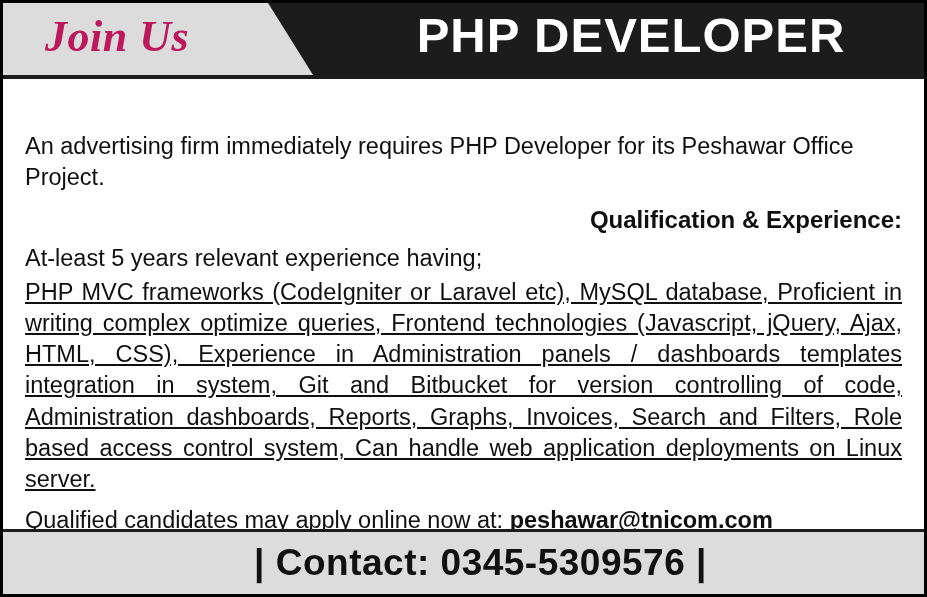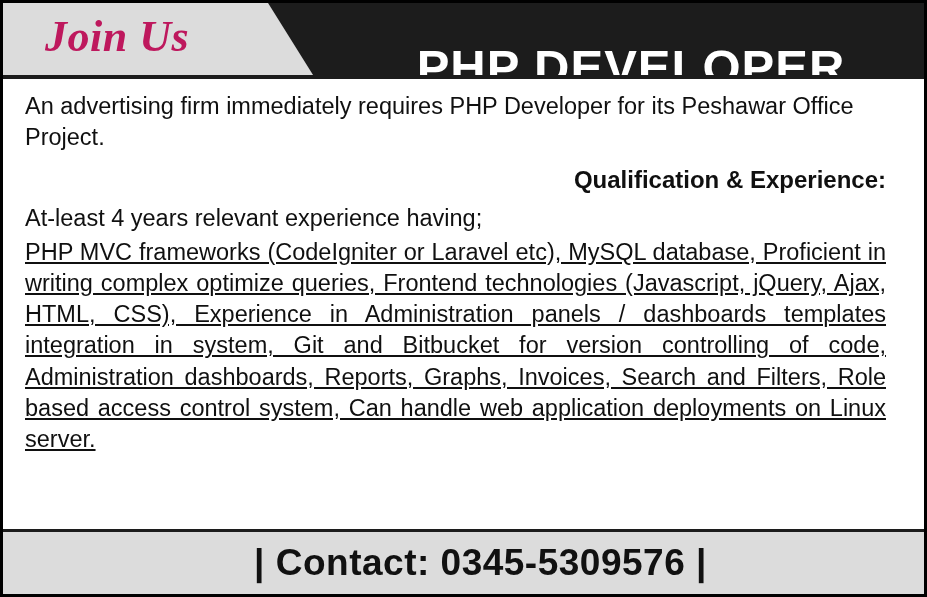--- a/index.html
+++ b/index.html
@@ -59,32 +59,32 @@
     position: absolute;
     left: 355px;
     top: 4px;
     right: 20px;
     text-align: center;
     font-family: "Liberation Sans", sans-serif;
     font-size: 49px;
     font-weight: bold;
     color: #ffffff;
     letter-spacing: 1px;
-    margin-top: 32px;
   }
   .header-rule {
     height: 4px;
     background: #1c1c1c;
   }
   
   .body {
-    padding: 8px 38px 0 22px;
+    padding: 8px 22px 0 22px;
     font-size: 23.5px;
     line-height: 1.33;
     color: #101010;
+    margin-top: 40px;
   }
   .intro {
     margin: 4px 0 10px 0;
     text-align: left;
   }
   .section-heading {
     text-align: right;
     font-weight: bold;
     font-size: 24px;
     margin: 0 0 8px 0;
@@ -136,21 +136,22 @@
     <div class="header-light"></div>
     <div class="header-dark"></div>
     <div class="join-us">Join Us</div>
     <div class="job-title">PHP DEVELOPER</div>
   </div>
   <div class="header-rule"></div>
 
   <div class="body">
     <p class="intro">An advertising firm immediately requires PHP Developer for its Peshawar Office Project.</p>
     <p class="section-heading">Qualification &amp; Experience:</p>
-    <p class="req-line">At-least 4 years relevant experience having;</p>
+    <p class="req-line">At-least 5 years relevant experience having;</p>
     <p class="req-justified">PHP MVC frameworks (CodeIgniter or Laravel etc), MySQL database, Proficient in writing complex optimize queries, Frontend technologies (Javascript, jQuery, Ajax, HTML, CSS), Experience in Administration panels / dashboards templates integration in system, Git and Bitbucket for version controlling of code, Administration dashboards, Reports, Graphs, Invoices, Search and Filters, Role based access control system, Can handle web application deployments on Linux server.</p>
+    <p class="apply"><span>Qualified candidates may apply online now at: </span><span class="apply-email">peshawar@tnicom.com</span></p>
   </div>
 
   <div class="footer">
     <div class="contact">| Contact: 0345-5309576 |</div>
   </div>
 
 </div>
 
 </body></html>

